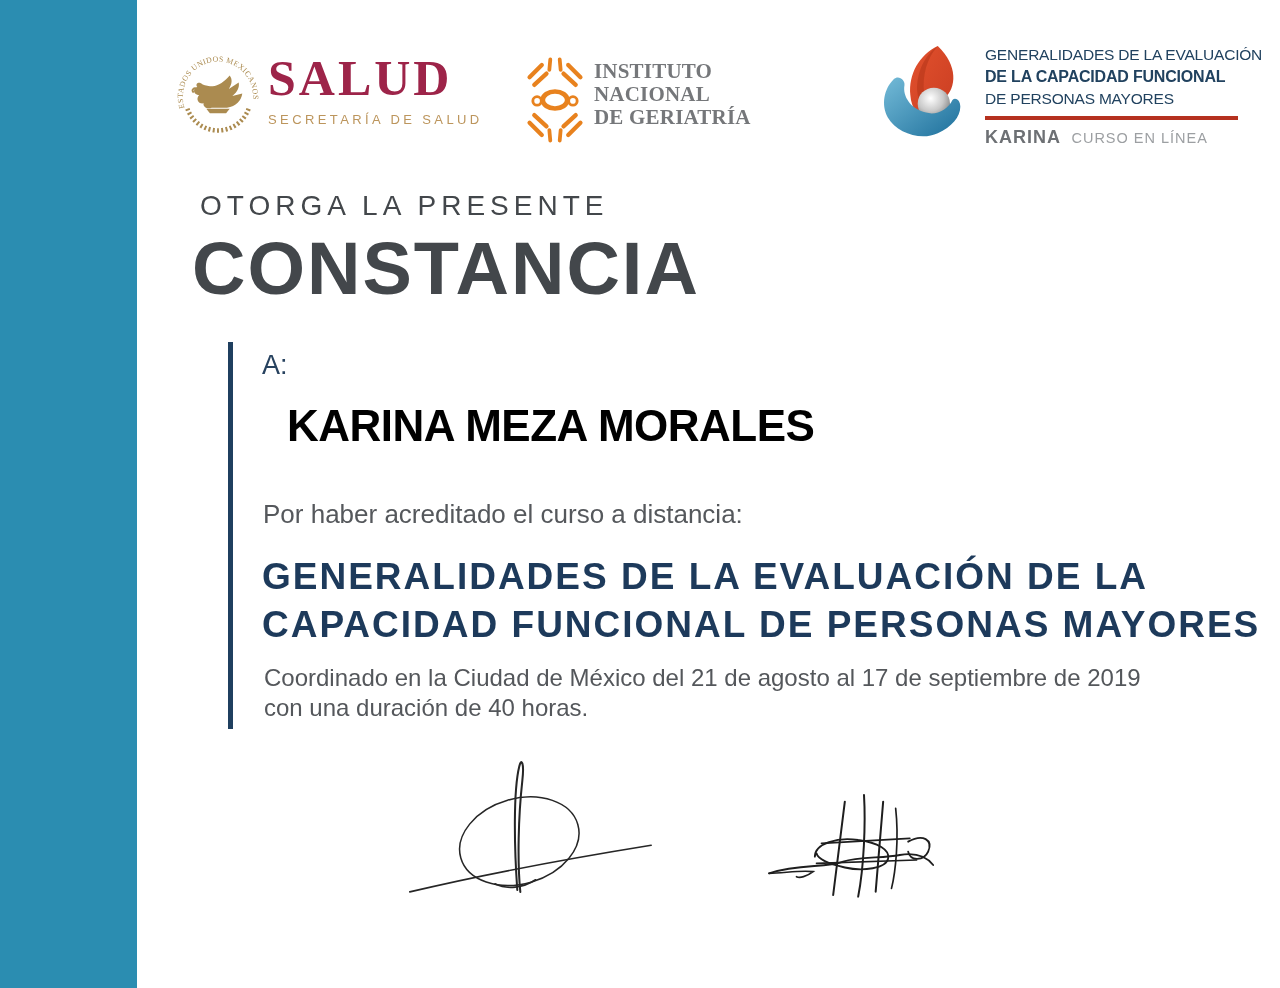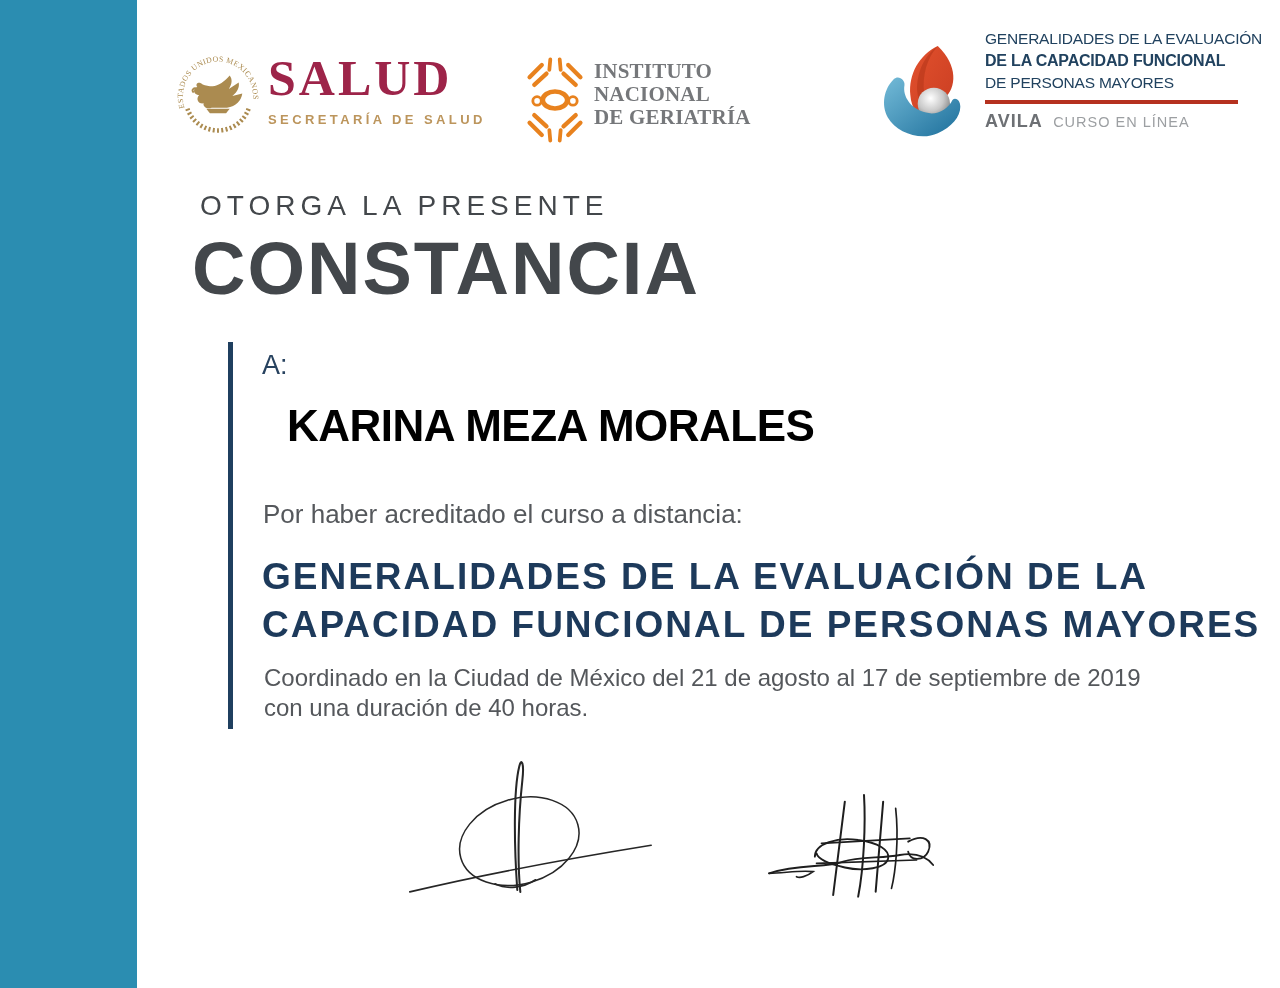--- a/index.html
+++ b/index.html
@@ -6,27 +6,27 @@
   html,body { width:1280px; height:988px; background:#ffffff; }
   body { font-family:"Liberation Sans", sans-serif; overflow:hidden; }
   .page { position:relative; width:1280px; height:988px; background:#ffffff; }
 
   .accent-bar { position:absolute; left:0; top:0; width:137px; height:988px; background:#2b8db1; }
 
   
   .seal { position:absolute; left:172px; top:52px; width:92px; height:90px; }
   .salud-text { position:absolute; left:268px; top:52px; }
   .salud-title { font-family:"Liberation Serif", serif; font-weight:700; font-size:50px; letter-spacing:3px; color:#9d2449; line-height:52px; }
-  .salud-sub { margin-top:8px; font-size:13px; font-weight:700; letter-spacing:3.4px; color:#bc955c; }
+  .salud-sub { margin-top:8px; font-size:13px; font-weight:400; letter-spacing:3.4px; color:#bc955c; }
 
   .sun-icon { position:absolute; left:522px; top:56px; width:66px; height:88px; }
   .inger-text { position:absolute; left:594px; top:60px; font-size:21px; font-weight:600; color:#75777a; line-height:23px; letter-spacing:0.2px;font-family:Liberation Serif, serif; }
 
   .course-icon { position:absolute; left:878px; top:42px; width:98px; height:104px; }
-  .course-logo-text { position:absolute; left:985px; top:28px; width:260px; color:#21425f; }
+  .course-logo-text { position:absolute; left:985px; top:44px; width:260px; color:#21425f; }
   .clt-line { font-size:15.5px; line-height:22px; font-weight:500; letter-spacing:-0.2px; white-space:nowrap; }
   .clt-line.bold { font-weight:800; font-size:16px; }
   .course-rule { margin-top:6px; width:253px; height:3.5px; background:#b5311f; }
   .inger-row { margin-top:7px; white-space:nowrap; }
   .inger-brand { font-size:18px; font-weight:700; color:#6d7074; letter-spacing:1px; }
   .inger-suffix { font-size:14.5px; font-weight:400; color:#9c9fa2; letter-spacing:1px; margin-left:6px; }
 
   
   .preamble { position:absolute; left:200px; top:190px; font-size:28px; letter-spacing:5px; color:#43474b; font-weight:500; }
   .big-title { position:absolute; left:192px; top:226px; font-size:74px; font-weight:700; letter-spacing:2px; color:#43474b; }
@@ -119,21 +119,21 @@
     <circle cx="57" cy="63" r="16.5" fill="url(#sph)"></circle>
     <path fill="url(#blu)" d="M 16,38 C 6,48 3,64 10,77 C 19,93 44,101 61,93 C 75,87 84,76 84,66 C 84,59 79,56 76,59 C 71,69 60,75 49,72 C 33,68 25,55 27,44 C 28,39 21,33 16,38 Z"></path>
   </svg>
 
   <div class="course-logo-text">
     <div class="clt-line">GENERALIDADES DE LA EVALUACIÓN</div>
     <div class="clt-line bold">DE LA CAPACIDAD FUNCIONAL</div>
     <div class="clt-line">DE PERSONAS MAYORES</div>
     <div class="course-rule"></div>
     <div class="inger-row">
-      <span class="inger-brand">AVILA</span>
+      <span class="inger-brand">KARINA</span>
       <span class="inger-suffix">CURSO EN LÍNEA</span>
     </div>
   </div>
 
   <div class="preamble">OTORGA LA PRESENTE</div>
   <div class="big-title">CONSTANCIA</div>
 
   <div class="recipient-rule"></div>
   <div class="label-a">A:</div>
   <div class="recipient-name">KARINA MEZA MORALES</div>

